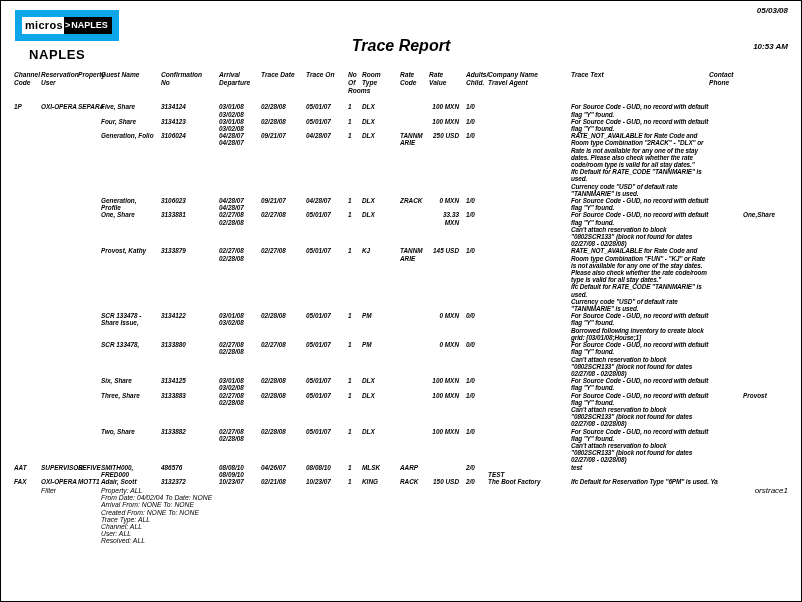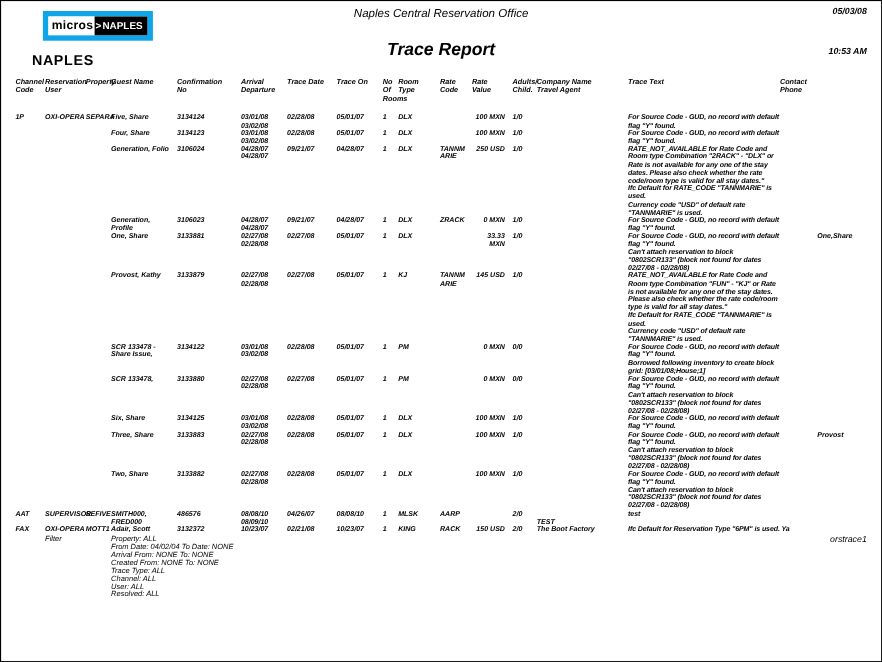--- a/index.html
+++ b/index.html
@@ -3,21 +3,21 @@
 <meta charset="utf-8">
 <style>
   html,body { margin:0; padding:0; background:#fff; }
   .page {
     position:relative; width:800px; height:600px;
     border:1px solid #000; background:#fff; color:#000;
     font-family:"Liberation Sans", sans-serif; font-style:italic;
     overflow:hidden;
   }
   
-  .logo { position:absolute; left:14px; top:9px; height:17px; display:flex; border:5px solid #0ea5e9; font-style:normal;margin-left:24px; }
+  .logo { position:absolute; left:14px; top:9px; height:17px; display:flex; border:7px solid #0ea5e9; font-style:normal; }
   .logo-micros { background:#fff; color:#000; font-weight:bold; font-size:11px; line-height:16px; padding:0 1px 0 3px; letter-spacing:.3px; }
   .logo-fidelio { background:#000; color:#fff; font-weight:bold; font-size:9px; line-height:17px; padding:0 4px 0 1px; display:flex; align-items:center; }
   .logo-arrow { font-size:9px; font-weight:bold; margin-right:1px; }
   .property-name { position:absolute; left:28px; top:46px; font-style:normal; font-weight:bold; font-size:13px; letter-spacing:.6px; }
   .office-title { position:absolute; top:5px; left:0; width:100%; text-align:center; font-size:10.5px; }
   .report-title { position:absolute; top:36px; left:0; width:100%; text-align:center; font-size:16px; font-weight:bold; }
   .print-date { position:absolute; top:5px; right:13px; font-size:8px; font-weight:bold; }
   .print-time { position:absolute; top:29px; right:13px; font-size:8px; font-weight:bold;margin-top:12px; }
   
   .report-table { position:absolute; left:13px; top:70px; width:776px; border-collapse:collapse; table-layout:fixed; }
@@ -47,21 +47,20 @@
 
   <div class="logo">
     <span class="logo-micros">micros</span>
     <span class="logo-fidelio">
         <span class="logo-arrow">&gt;</span>
         <span>NAPLES</span>
       </span>
   </div>
 
   <div class="property-name">NAPLES</div>
-  <div class="office-title">Naples Central Reservation Office</div>
   <div class="report-title">Trace Report</div>
   <div class="print-date">05/03/08</div>
   <div class="print-time">10:53 AM</div>
 
   <table class="report-table">
     <colgroup>
       <col style="width:27px">
         <col style="width:37px">
         <col style="width:23px">
         <col style="width:60px">

